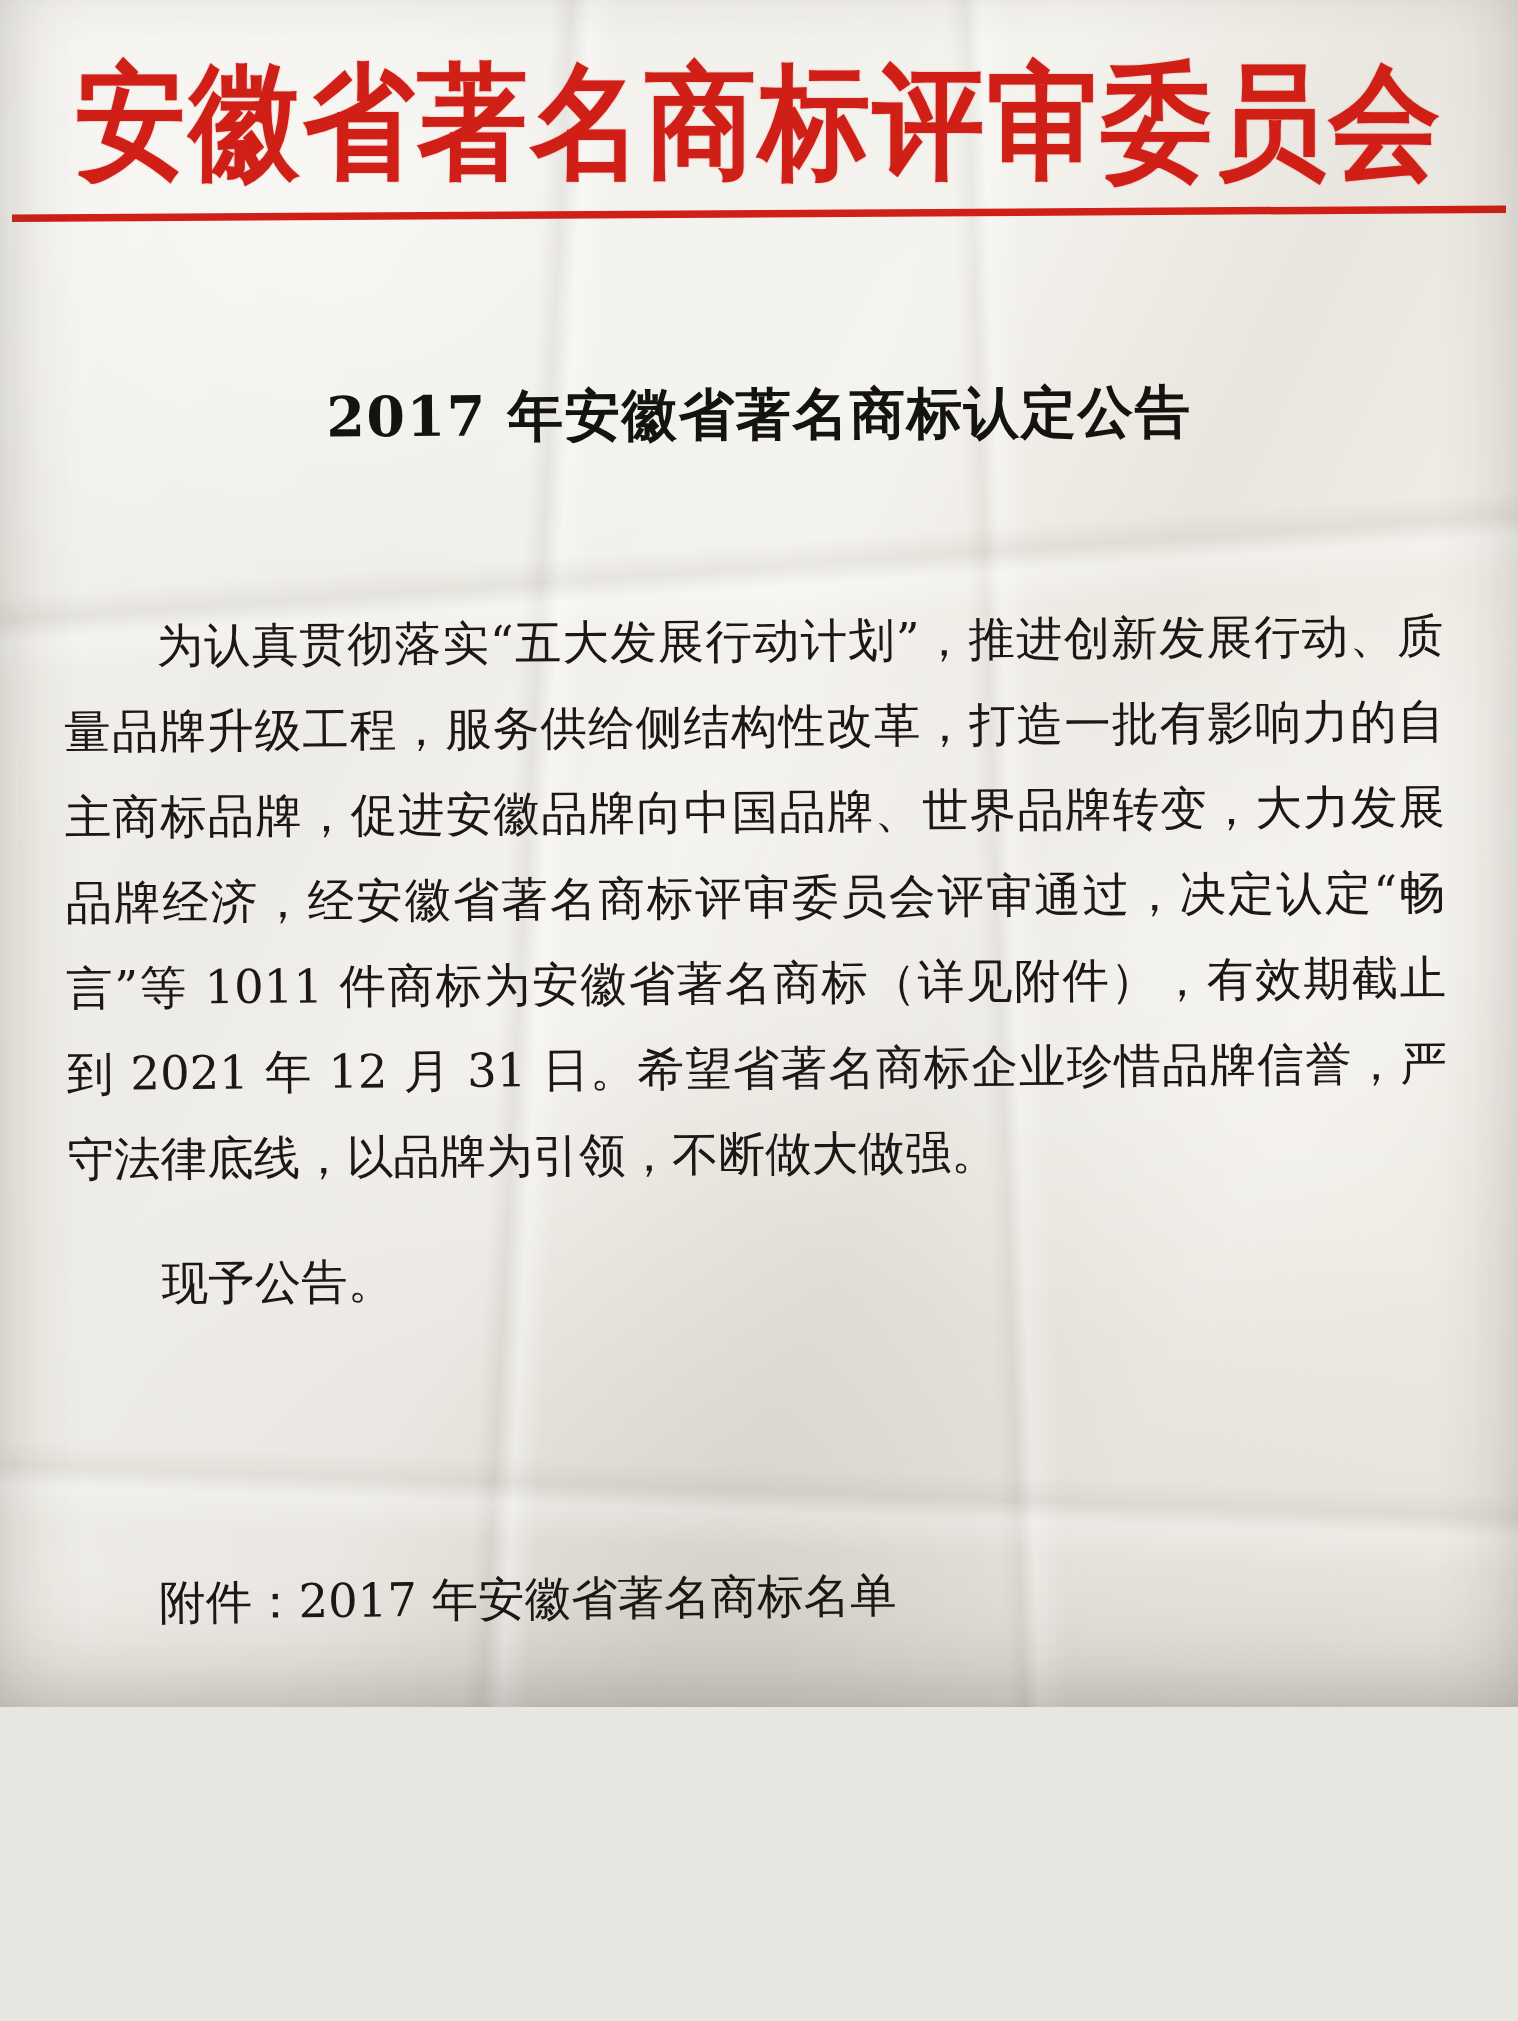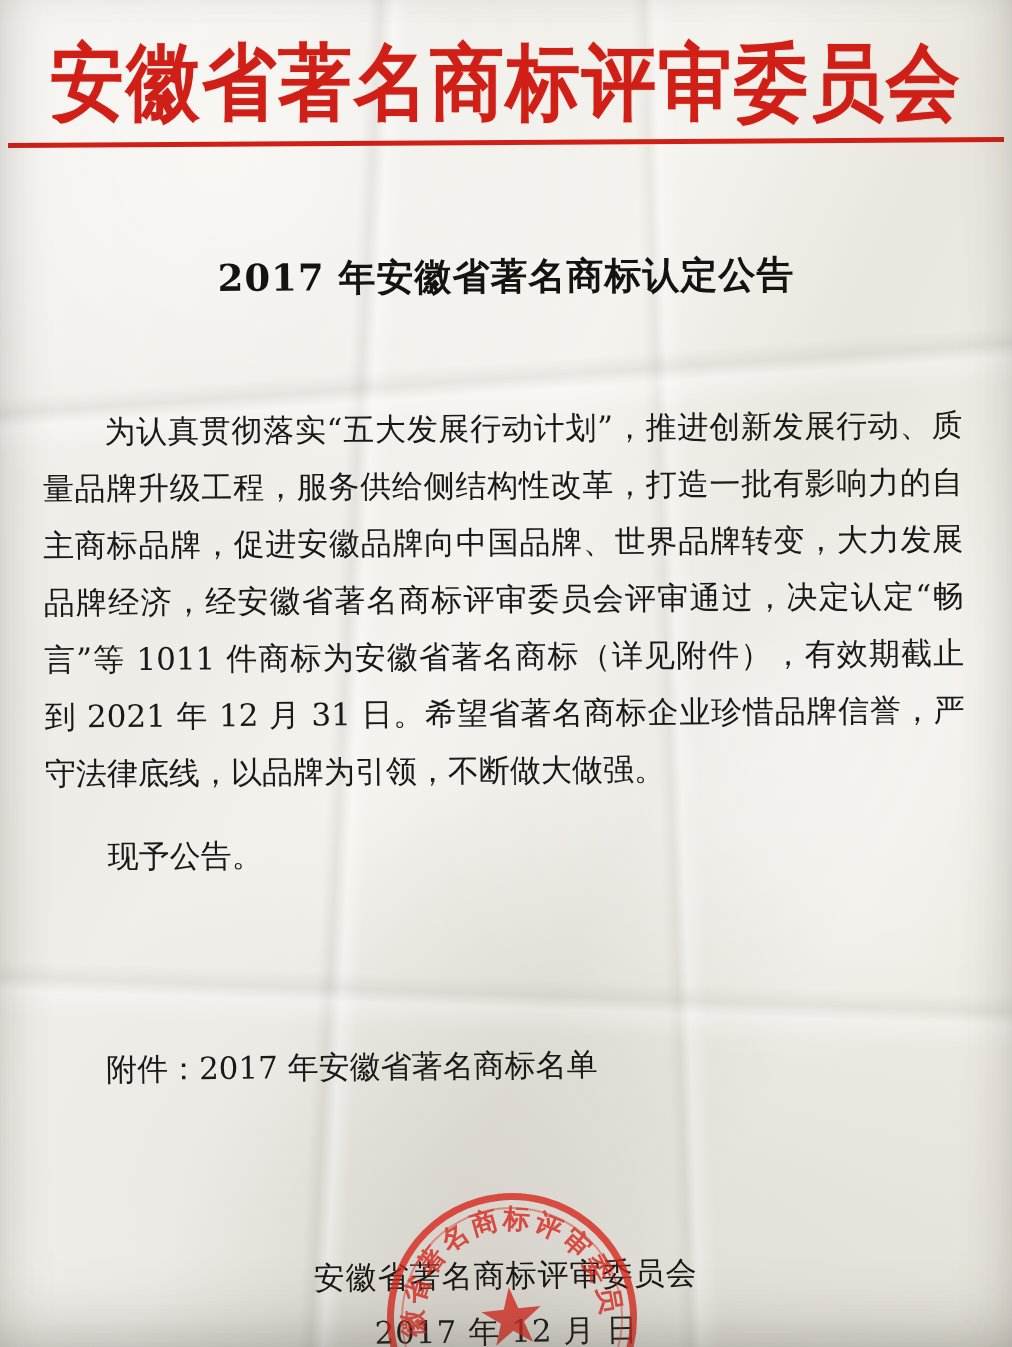--- a/index.html
+++ b/index.html
@@ -11,21 +11,21 @@
     height: 1347px;
     overflow: hidden;
     background: #e8e6e1;
     font-family: "DejaVu Serif", "Liberation Serif", serif;
   }
 
   
   #page {
     position: relative;
     width: 1012px;
-    height: 1347px;
+    height: 1138px;
     background:
       radial-gradient(ellipse 60% 40% at 22% 12%, rgba(255,255,255,0.55), rgba(255,255,255,0) 70%),
       radial-gradient(ellipse 55% 35% at 78% 55%, rgba(255,255,255,0.40), rgba(255,255,255,0) 70%),
       radial-gradient(ellipse 70% 50% at 50% 95%, rgba(190,186,178,0.45), rgba(255,255,255,0) 75%),
       linear-gradient(115deg, #f3f1ec 0%, #eeece6 28%, #f5f3ee 46%, #e9e6df 62%, #f2efe9 78%, #e6e3db 100%);
     overflow: hidden;
   }
 
   
   .crease {

